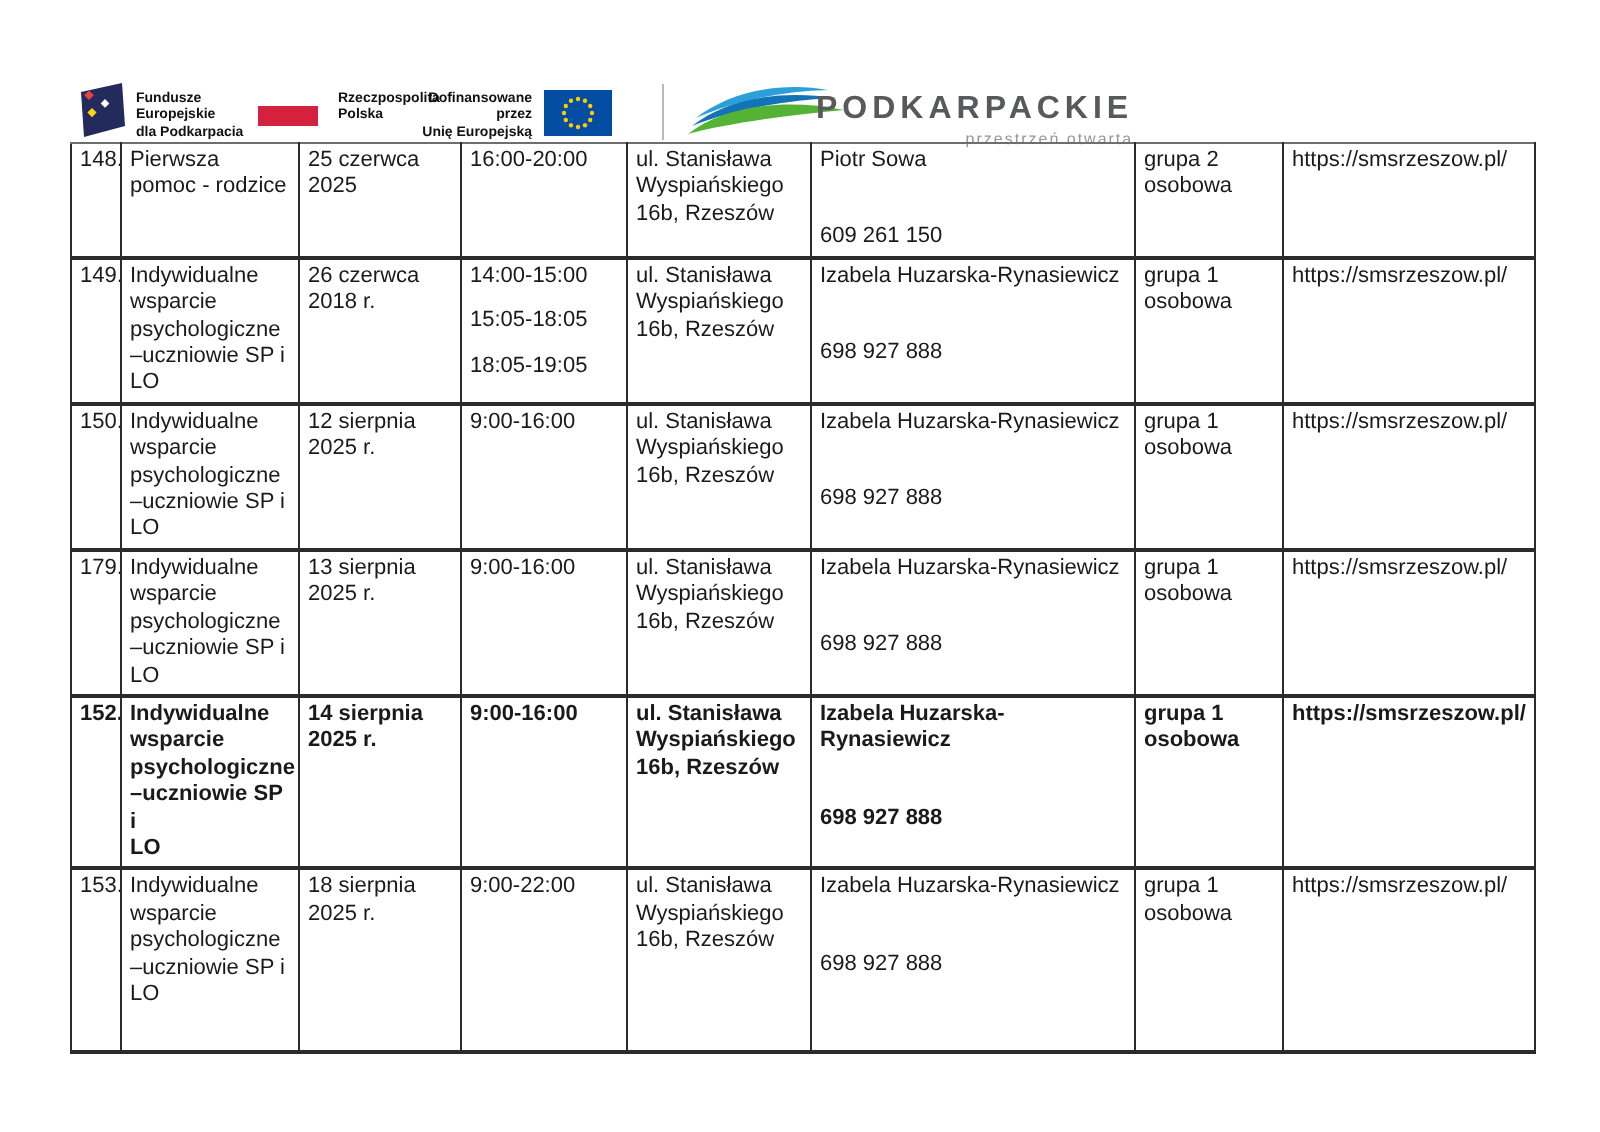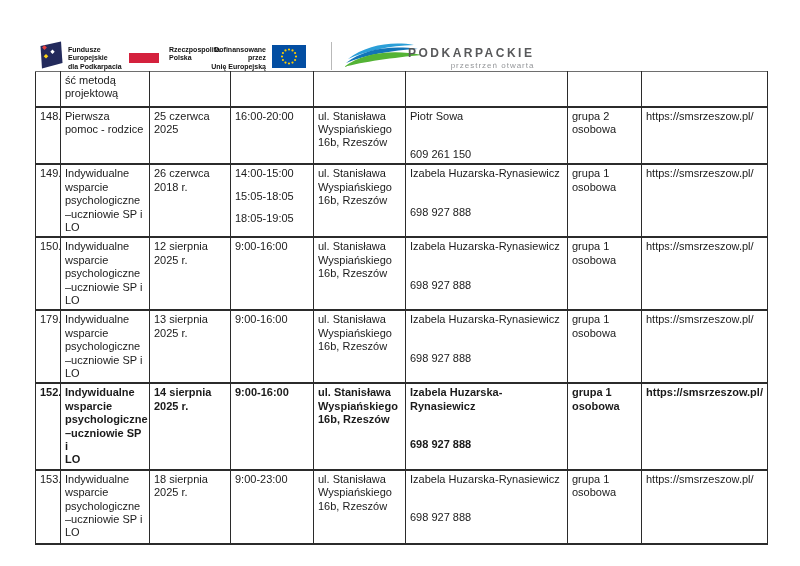--- a/index.html
+++ b/index.html
@@ -10,21 +10,21 @@
   }
   
   .hdr{position:absolute;left:0;top:0;width:800px;height:75px;}
   .hdr .abs{position:absolute;}
   .logo-label{font-size:7px;font-weight:bold;line-height:1.2;color:#111;}
   .eu-label{text-align:right;}
   .pl-flag{width:30px;height:20px;}
   .pl-flag .white{width:30px;height:10px;background:#ffffff;}
   .pl-flag .red{width:30px;height:10px;}
   .vsep{width:1px;height:28px;background:#b9b9b9;}
-  .pk-title{font-size:12px;letter-spacing:2.5px;color:#58595b;font-weight:bold;}
+  .pk-title{font-size:16px;letter-spacing:2.5px;color:#58595b;font-weight:bold;}
   .pk-sub{font-size:8px;letter-spacing:1px;color:#949699;text-align:right;margin-top:1px;}
   
   table.sched{
     border-collapse:collapse;table-layout:fixed;
     position:absolute;left:35px;top:71px;width:732px;
   }
   table.sched td{
     border:1px solid #2b2b2b;
     border-top-width:2px;border-bottom-width:2px;
     vertical-align:top;padding:2px 4px;
@@ -107,31 +107,20 @@
     <col style="width:25px">
       <col style="width:89px">
       <col style="width:81px">
     <col style="width:83px">
       <col style="width:92px">
       <col style="width:162px">
     <col style="width:74px">
       <col style="width:126px">
   </colgroup>
   <tbody>
-      <tr style="height: 35px;">
-        <td></td>
-        <td>ść metodą
-projektową</td>
-        <td></td>
-        <td></td>
-        <td></td>
-        <td></td>
-        <td></td>
-        <td></td>
-      </tr>
       <tr style="height: 46px;">
         <td>148.</td>
         <td>Pierwsza
 pomoc - rodzice</td>
         <td>25 czerwca
 2025</td>
         <td><div class="para">16:00-20:00</div></td>
         <td>ul. Stanisława
 Wyspiańskiego
 16b, Rzeszów</td>
@@ -205,30 +194,30 @@
 2025 r.</td>
         <td><div class="para">9:00-16:00</div></td>
         <td>ul. Stanisława
 Wyspiańskiego
 16b, Rzeszów</td>
         <td><div>Izabela Huzarska-Rynasiewicz</div><div class="gap-top">698 927 888</div></td>
         <td>grupa 1
 osobowa</td>
         <td><span>https://smsrzeszow.pl/</span></td>
       </tr>
-      <tr style="height: 74px;">
+      <tr style="height: 92px;">
         <td>153.</td>
         <td>Indywidualne
 wsparcie
 psychologiczne
 –uczniowie SP i
 LO</td>
         <td>18 sierpnia
 2025 r.</td>
-        <td><div class="para">9:00-23:00</div></td>
+        <td><div class="para">9:00-22:00</div></td>
         <td>ul. Stanisława
 Wyspiańskiego
 16b, Rzeszów</td>
         <td><div>Izabela Huzarska-Rynasiewicz</div><div class="gap-top">698 927 888</div></td>
         <td>grupa 1
 osobowa</td>
         <td><span>https://smsrzeszow.pl/</span></td>
       </tr>
     </tbody>
 </table>

